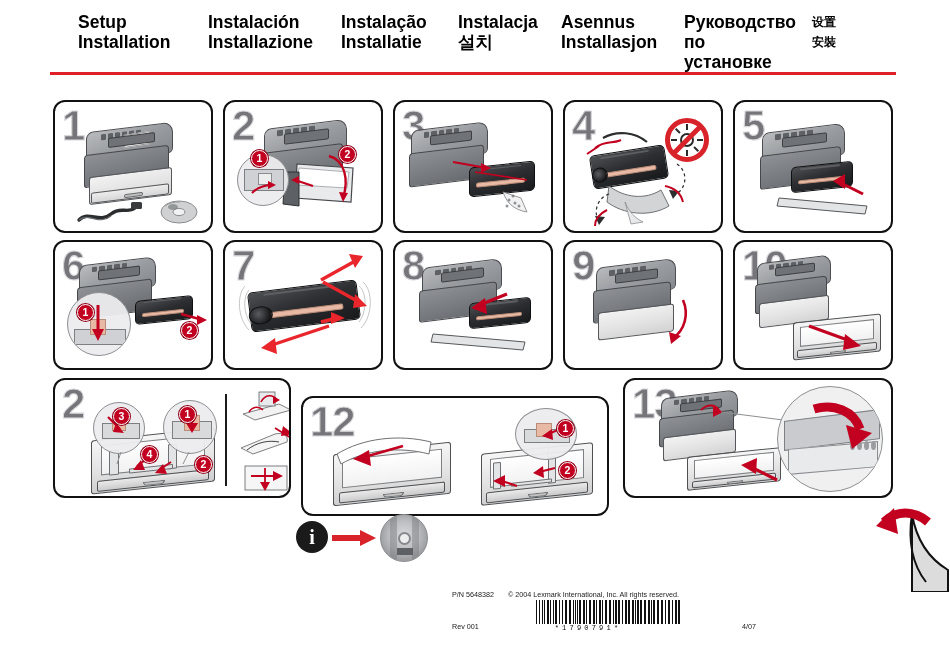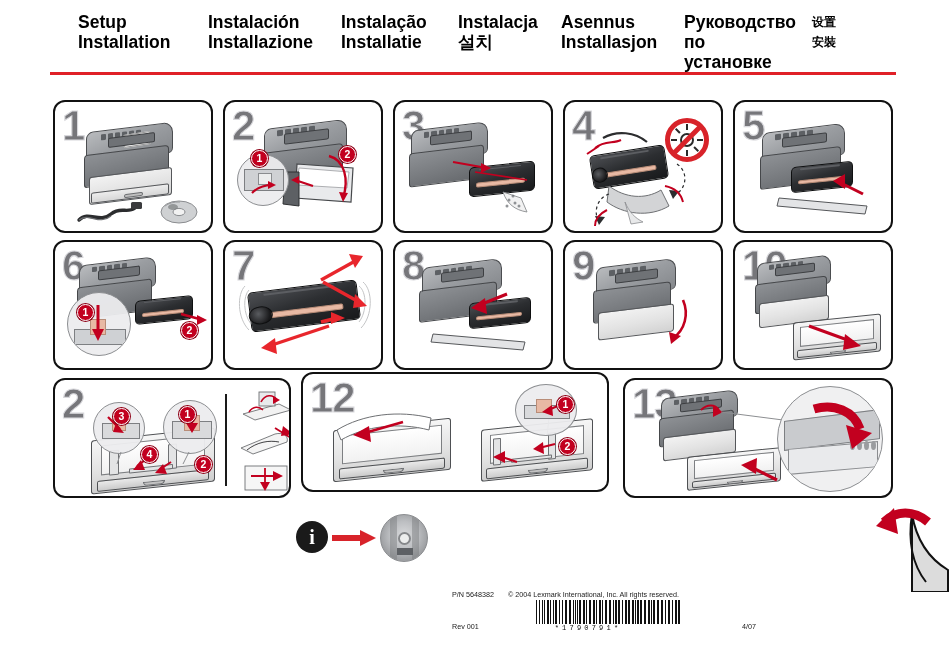--- a/index.html
+++ b/index.html
@@ -601,21 +601,21 @@
             <rect x="10" y="8" width="42" height="24" fill="#f6f6f6" stroke="#6e7073" stroke-width="0.9"></rect>
             <path d="M16 18 L44 18" stroke="#c2001f" stroke-width="1.8"></path>
             <path d="M38 13 L48 18 L38 23 Z" fill="#c2001f"></path>
             <path d="M30 10 L30 28" stroke="#c2001f" stroke-width="1.8"></path>
             <path d="M25 24 L30 33 L35 24 Z" fill="#c2001f"></path>
           </g>
         </svg>
       </div>
     </div>
 
-    <div class="panel wide" style="left:301px; top:372px; width:308px; height:120px;">
+    <div class="panel wide" style="left:301px; top:396px; width:308px; height:120px;">
       <div class="stepnum">12</div>
       <div class="art">
         <div class="tray" style="left:30px; top:50px; width:118px; height:52px;">
           <div class="inner"></div>
             <div class="lip"></div>
             <div class="notch"></div>
         </div>
         <div class="tray" style="left:178px; top:50px; width:112px; height:52px;">
           <div class="inner"></div>
           <div class="guide" style="left:10%; top:18%; width:7%; height:54%;"></div>

